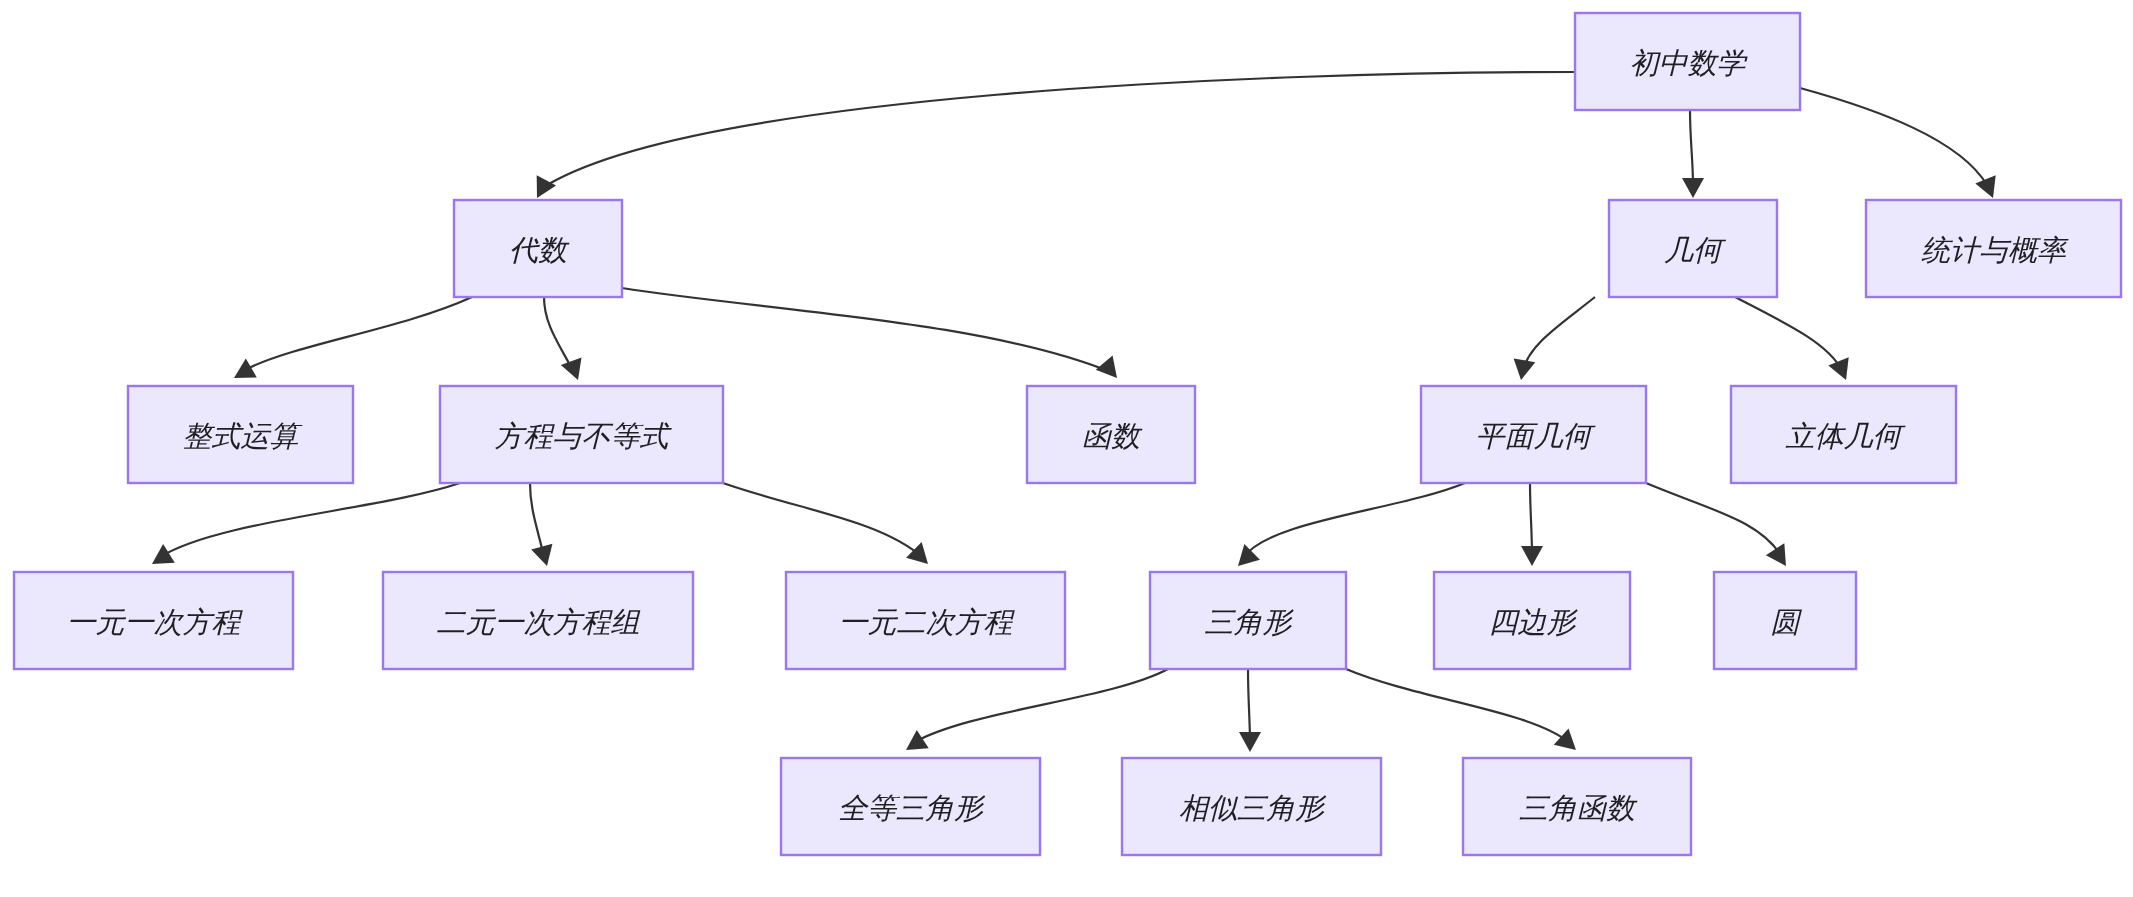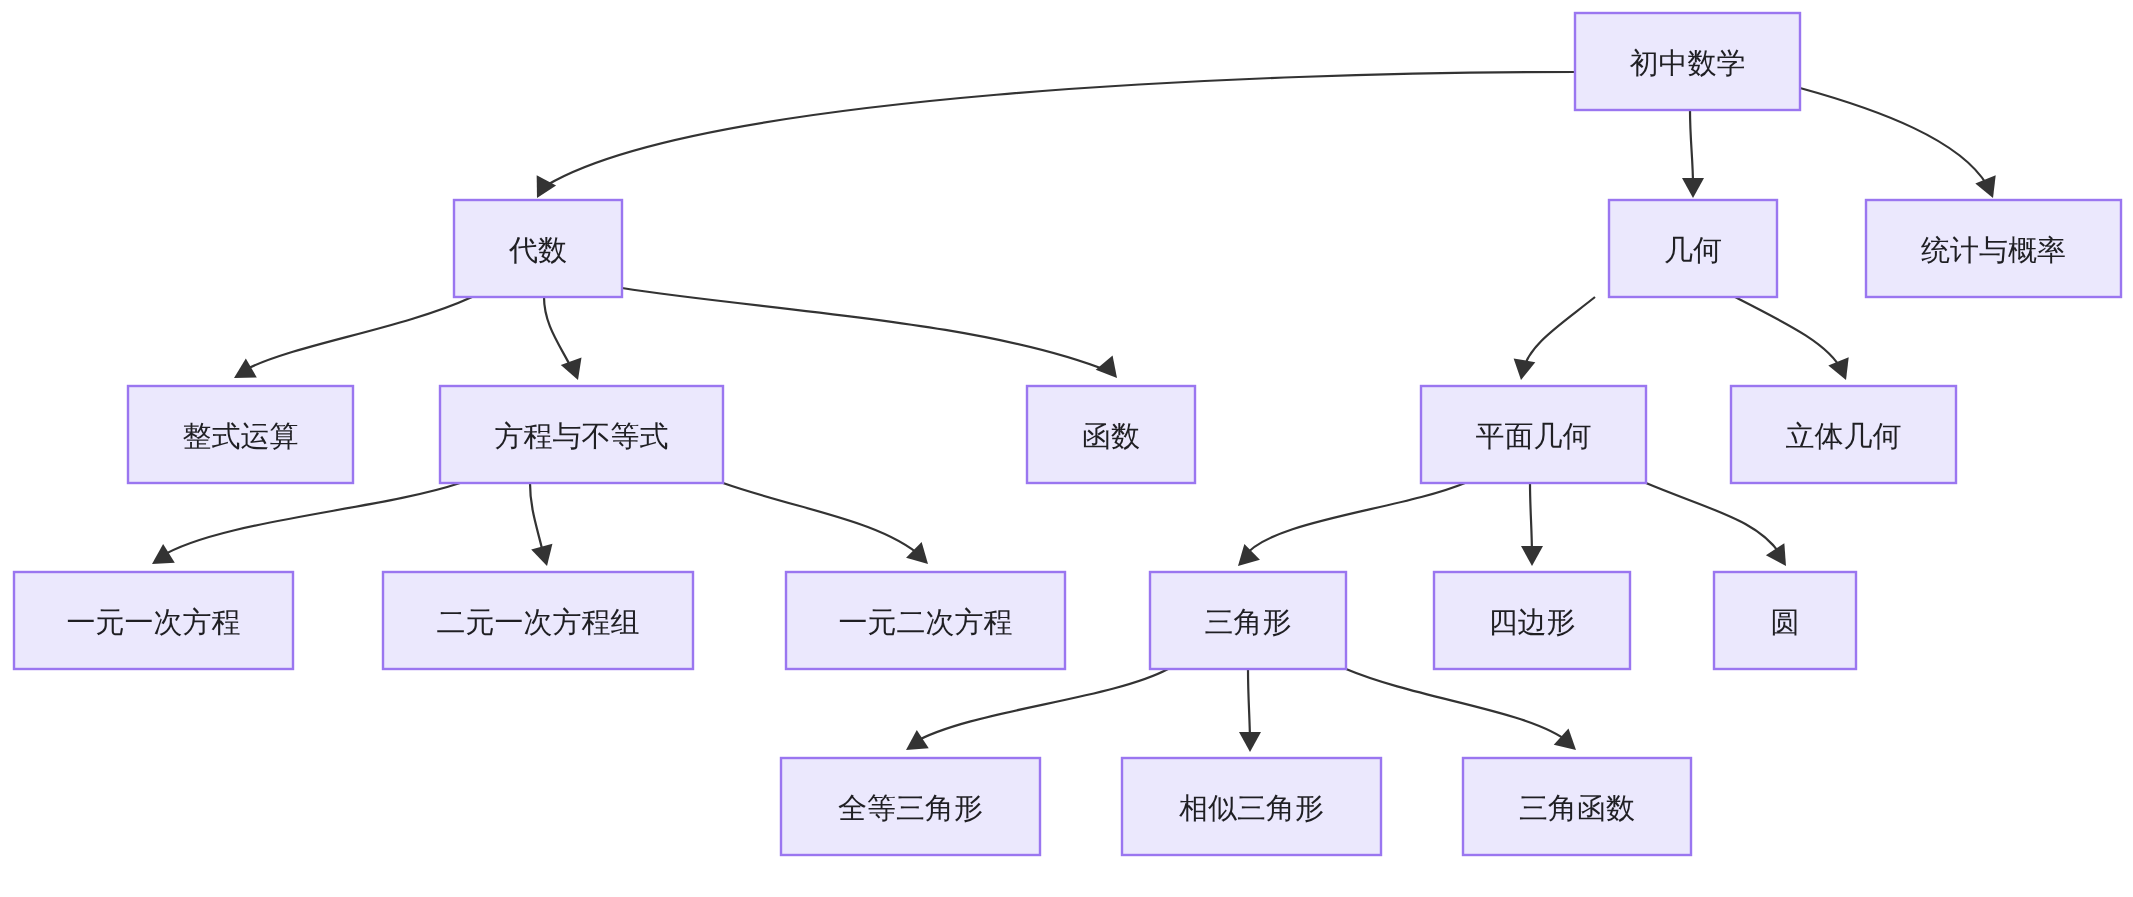--- a/index.html
+++ b/index.html
@@ -11,20 +11,21 @@
     width: 2133px;
     height: 897px;
     font-family: "Liberation Sans", "DejaVu Sans", sans-serif;
     overflow: hidden;
   }
   #diagram-root {
     position: relative;
     width: 2133px;
     height: 897px;
     background: #ffffff;
+    font-style: italic;
   }
   svg#flowchart {
     position: absolute;
     left: 0;
     top: 0;
     width: 2133px;
     height: 897px;
     display: block;
   }
   .edge-path {

